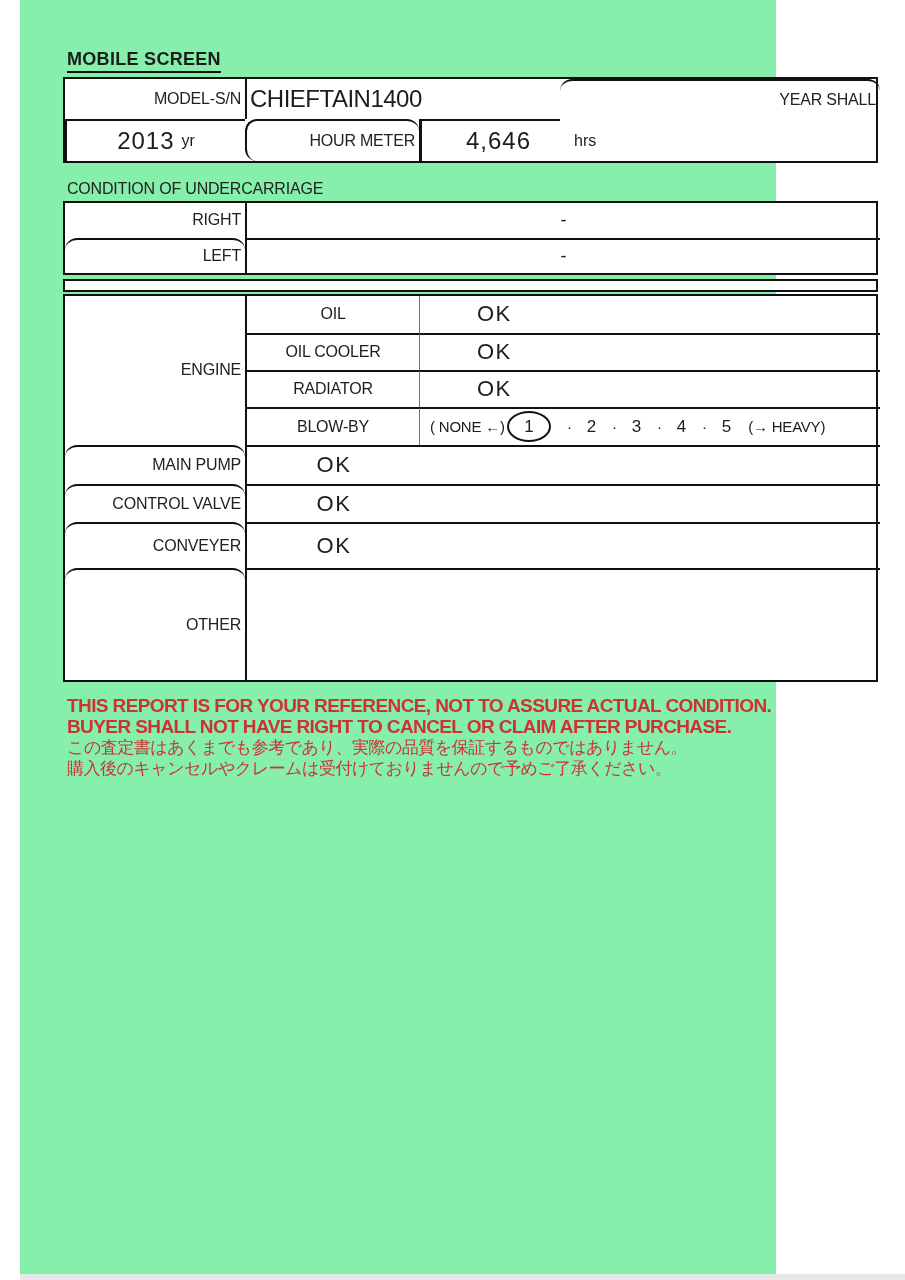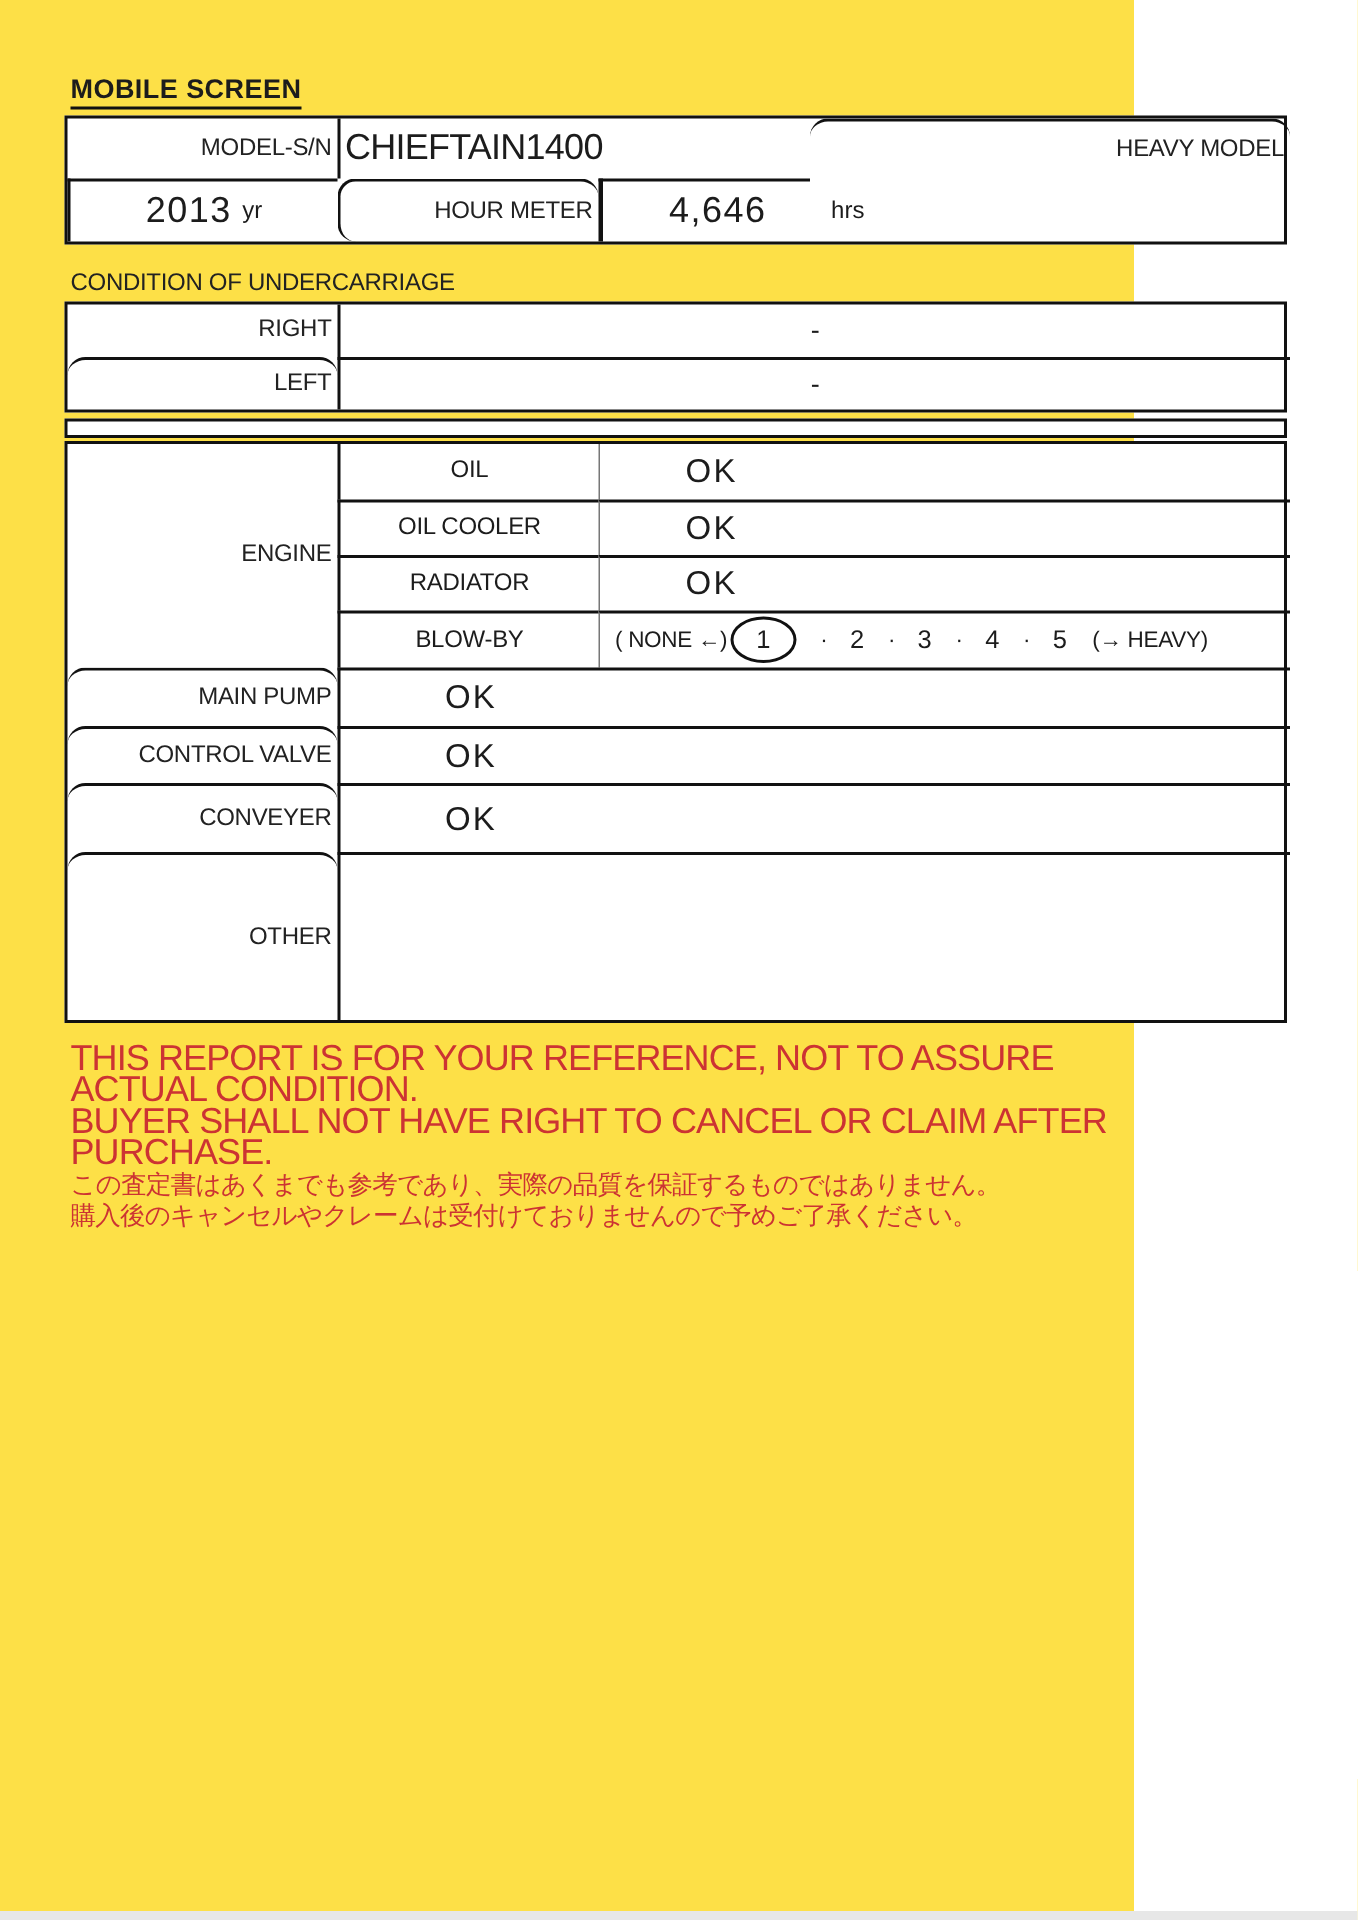--- a/index.html
+++ b/index.html
@@ -4,21 +4,21 @@
 <style>
   * { margin:0; padding:0; box-sizing:border-box; }
   html,body { background:#fff; }
   body {
     width:905px; height:1280px;
     font-family:"Liberation Sans","DejaVu Sans",sans-serif;
     color:#1c1c1c;
     position:relative;
     overflow:hidden;
   }
-  .sheet { position:relative; width:756px; height:1280px; background:#fde047; }
+  .sheet { position:relative; width:756px; height:1280px; background:#86efac;margin-left:20px; }
 
   
   .title {
     display:inline-block;
     margin:50px 0 0 47px;
     font-size:18px; font-weight:bold;
     letter-spacing:.3px;
     border-bottom:2px solid #111;
     padding-bottom:1px;
     line-height:1.1;
@@ -74,40 +74,40 @@
     width:44px; height:31px;
     border:2px solid #111; border-radius:50%;
     font-size:17px; margin-left:2px; flex-shrink:0;
   }
   .bb-dot { margin-left:16px; }
   .bb-n { margin-left:15px; font-size:17px; }
   .bb-suffix { margin-left:17px; }
 
   
   .disclaimer { margin:13px 0 0 47px; line-height:21px; }
-  .dl-en { font-size:24px; letter-spacing:-.6px; }
+  .dl-en { font-size:19px; letter-spacing:-.6px;font-weight:bold; }
   .dl-jp { font-size:17px; letter-spacing:-.5px; }
 
   
   .bottom-strip { position:absolute; left:0; bottom:0; width:905px; height:6px; background:#e7e7e7; }
 </style>
 </head>
 <body>
 
 <div class="sheet">
 
   
   <div class="title">MOBILE SCREEN</div>
 
   
   <div class="tbl tbl-header">
     <div class="c lbl">MODEL-S/N</div>
     <div class="c big-val bL" style="grid-column:2/4;">CHIEFTAIN1400</div>
 
-    <div class="c lbl bT">HEAVY MODEL</div>
+    <div class="c lbl bT">YEAR SHALL</div>
     <div class="c bT bL cell-year">
       <span class="num">2013</span>
       <span class="unit">yr</span>
     </div>
     <div class="c lbl bT bL">HOUR METER</div>
     <div class="c bT bL3 cell-hours">
       <span class="num">4,646</span>
       <span class="unit">hrs</span>
     </div>
   </div>

